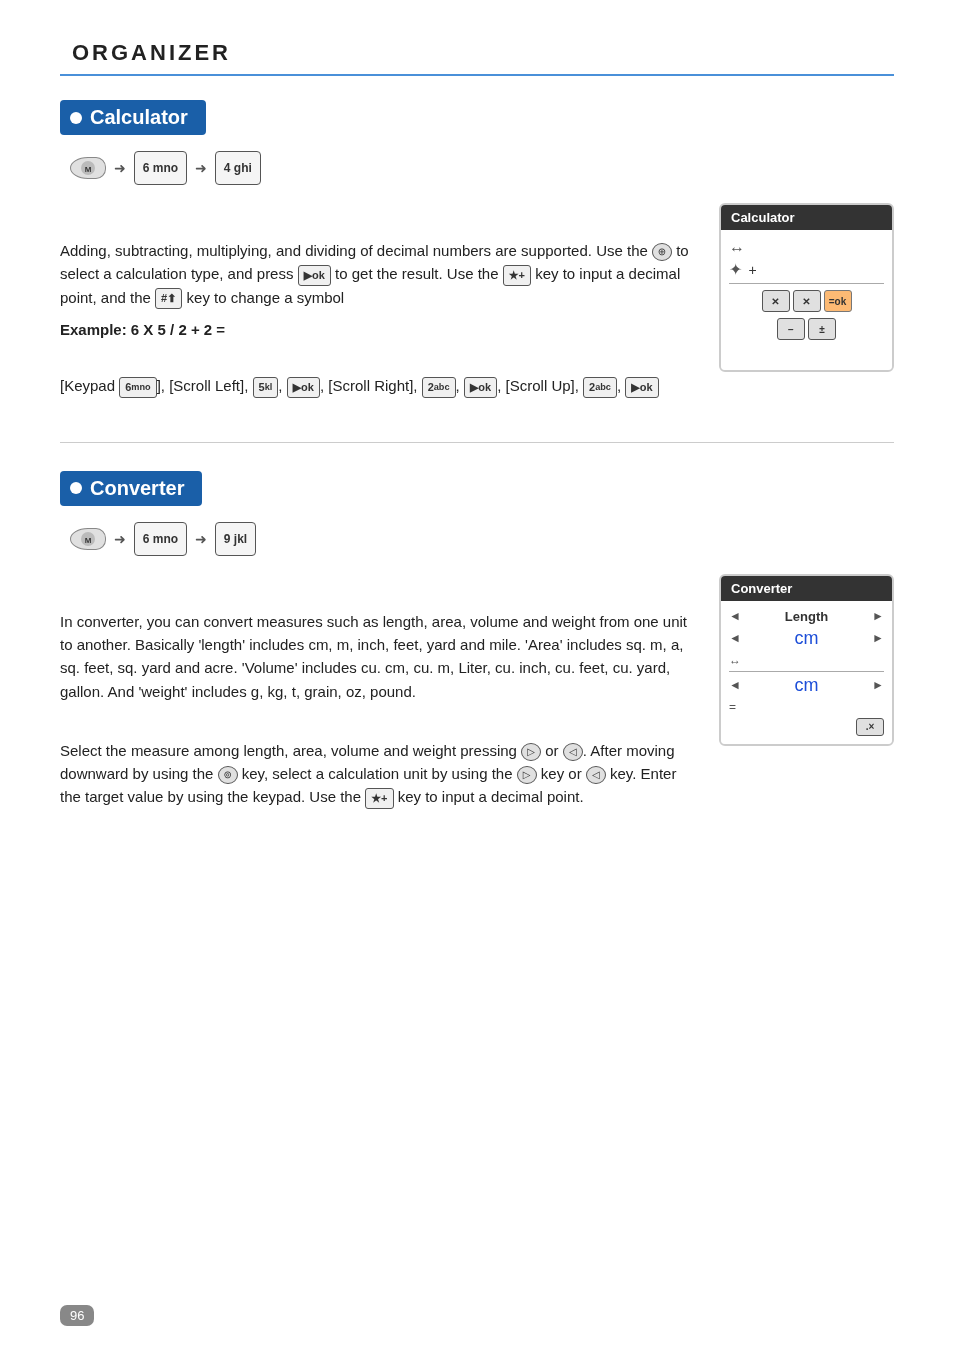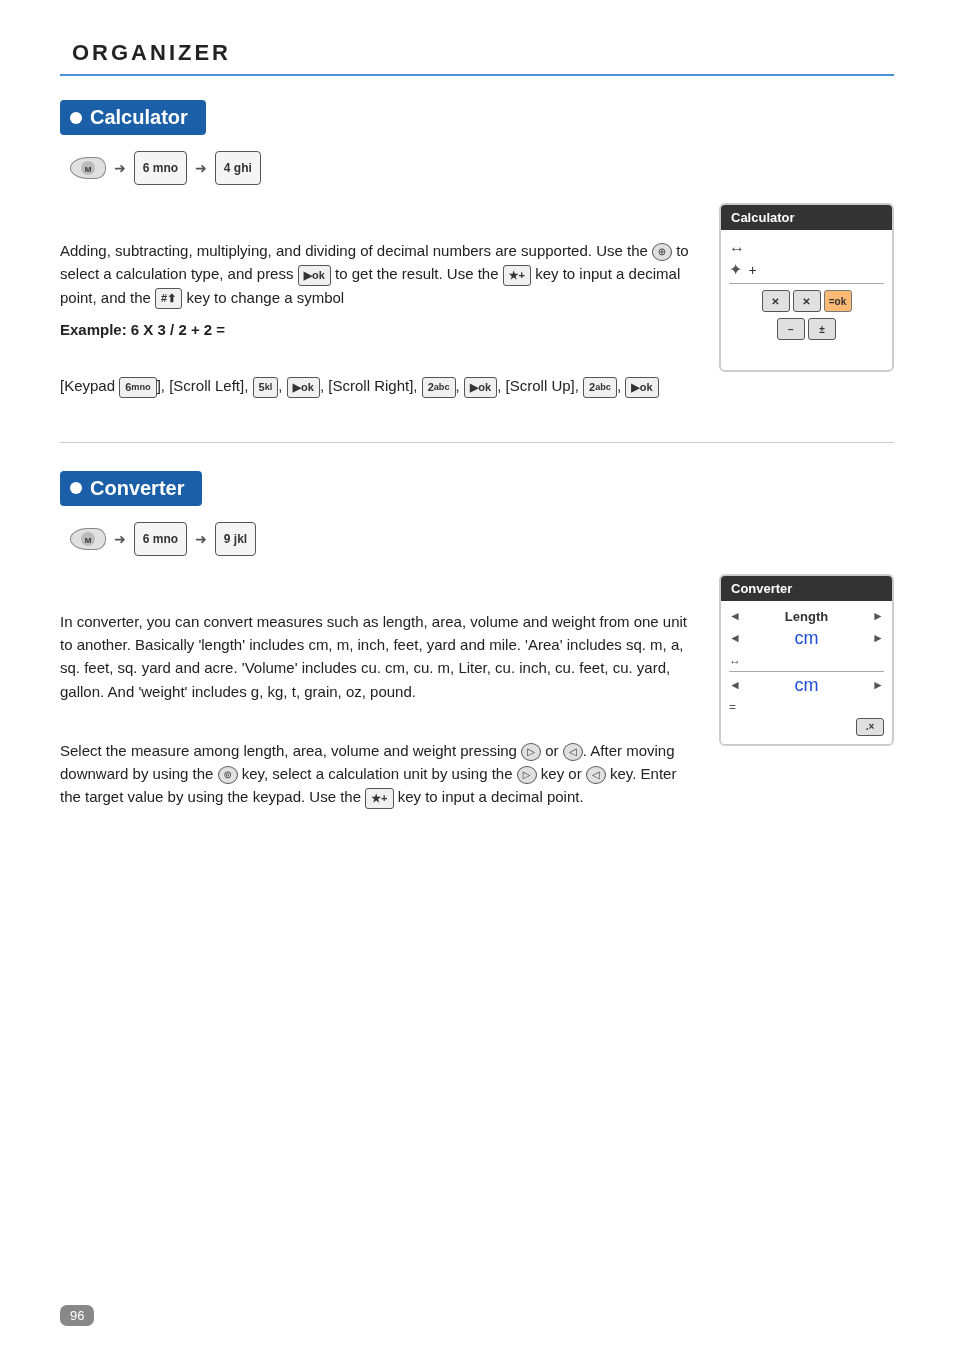--- a/index.html
+++ b/index.html
@@ -317,21 +317,21 @@
       <span class="nav-arrow">➜</span>
       <span class="nav-key">4 ghi</span>
     </div>
 
     
     <div class="content-with-panel">
       <div class="content-text">
         <p class="body-text">
           Adding, subtracting, multiplying, and dividing of decimal numbers are supported. Use the <span class="icon-btn">⊕</span> to select a calculation type, and press <span class="key-badge">▶ok</span> to get the result. Use the <span class="key-badge">★+</span> key to input a decimal point, and the <span class="key-badge">#⬆</span> key to change a symbol
         </p>
-        <p class="example-line">Example: 6 X 3 / 2 + 2 =</p>
+        <p class="example-line">Example: 6 X 5 / 2 + 2 =</p>
         <p class="body-text">
           [Keypad <span class="key-badge">6<sup>mno</sup></span>], [Scroll Left], <span class="key-badge">5<sup>kl</sup></span>, <span class="key-badge">▶ok</span>, [Scroll Right], <span class="key-badge">2<sup>abc</sup></span>, <span class="key-badge">▶ok</span>, [Scroll Up], <span class="key-badge">2<sup>abc</sup></span>, <span class="key-badge">▶ok</span>
         </p>
       </div>
 
       <div class="device-panel">
         <div class="device-panel-title">Calculator</div>
         <div class="device-panel-body">
           <div class="calc-panel-row">
             <span class="calc-icon">↔</span>

